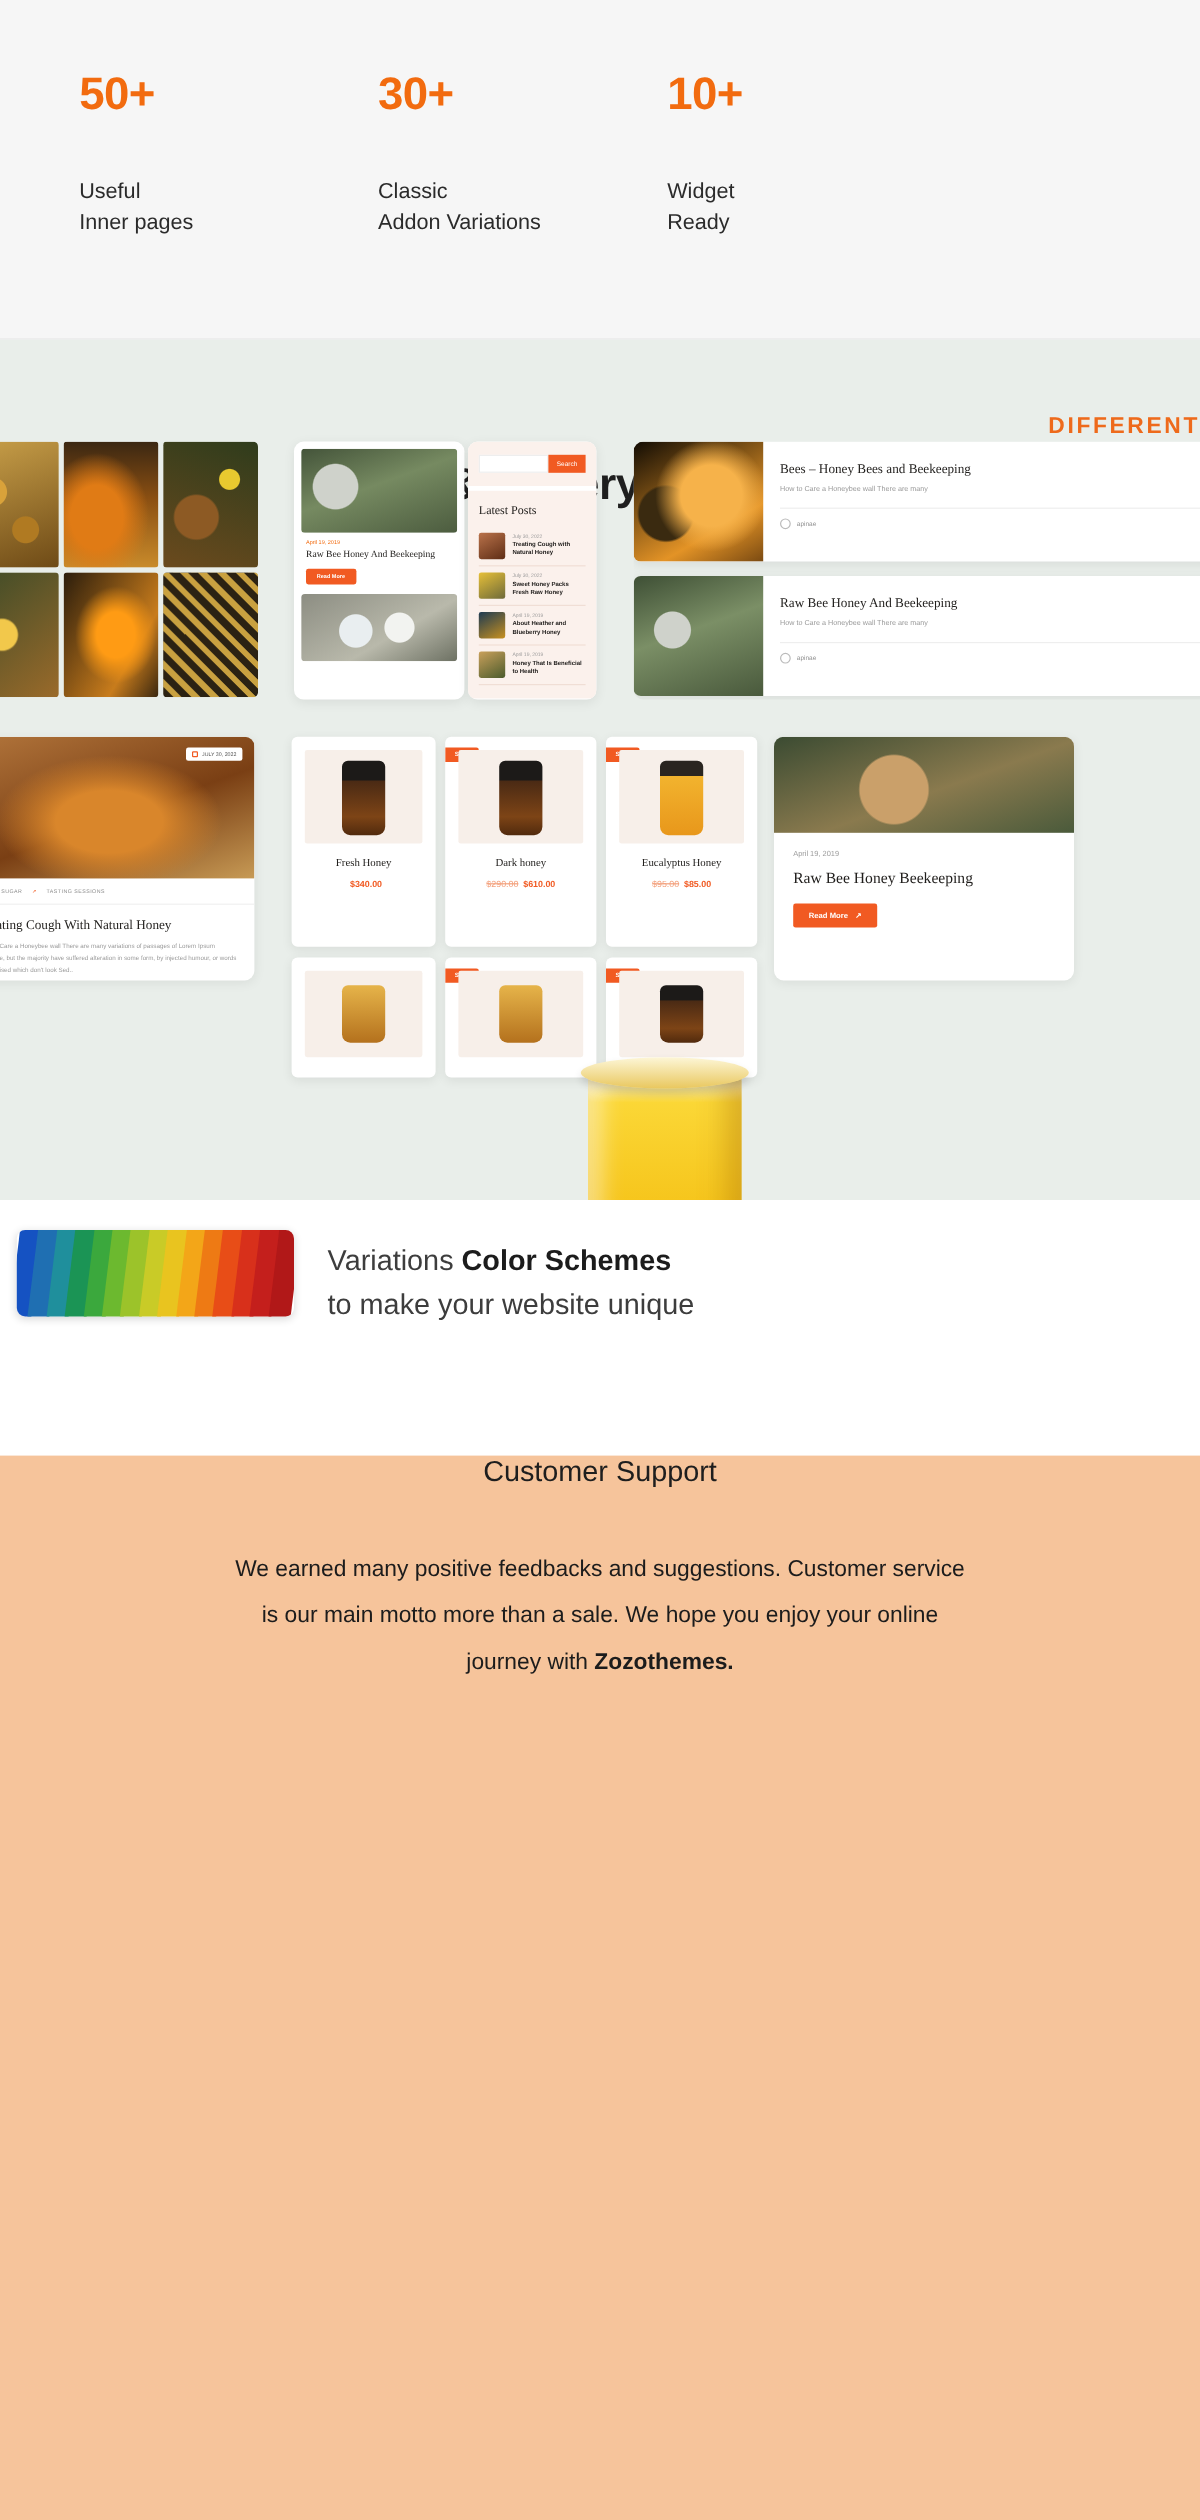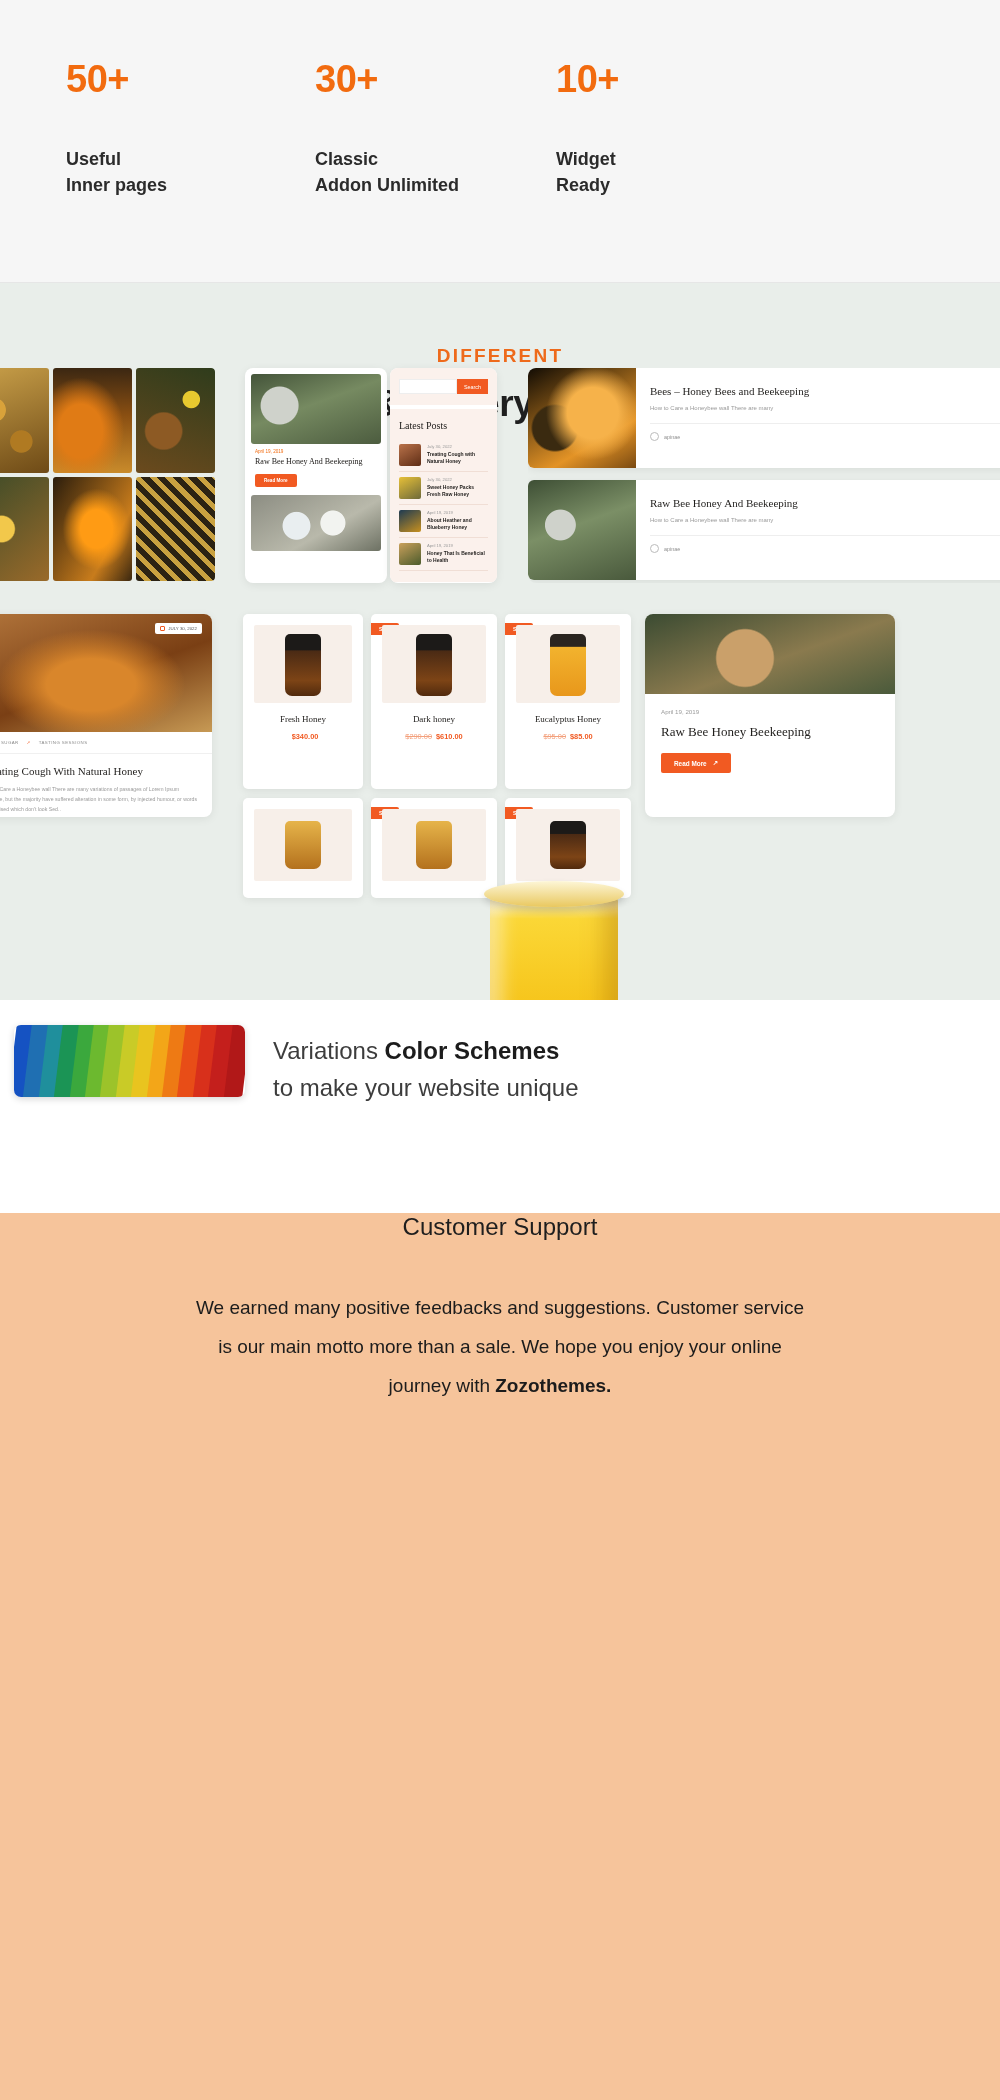--- a/index.html
+++ b/index.html
@@ -29,33 +29,33 @@
     font-weight: bold;
     color: #f26b0f;
     letter-spacing: -0.5px;
     line-height: 1;
     margin-bottom: 26px;
   }
   .stat-label {
     font-size: 18px;
     color: #2b2b2b;
     line-height: 1.45;
-    font-weight: 700;
+    font-weight: 400;
     margin-top: 48px;
   }
 
   
   .blog-section {
     position: relative;
     background: #e9eeea;
     height: 717px;
     overflow: hidden;
   }
   .eyebrow {
-    text-align: center;
+    text-align: right;
     color: #ee6a1b;
     font-size: 19px;
     letter-spacing: 2.2px;
     font-weight: 600;
     padding-top: 62px;
   }
   .section-title {
     text-align: center;
     font-size: 37px;
     font-weight: bold;
@@ -269,21 +269,21 @@
     <div class="stat-num">50+</div>
     <div class="stat-label">
       <span>Useful</span><br>
       <span>Inner pages</span>
     </div>
   </div>
   <div class="stat" style="left:315px">
     <div class="stat-num">30+</div>
     <div class="stat-label">
       <span>Classic</span><br>
-      <span>Addon Unlimited</span>
+      <span>Addon Variations</span>
     </div>
   </div>
   <div class="stat" style="left:556px">
     <div class="stat-num">10+</div>
     <div class="stat-label">
       <span>Widget</span><br>
       <span>Ready</span>
     </div>
   </div>
 </section>

